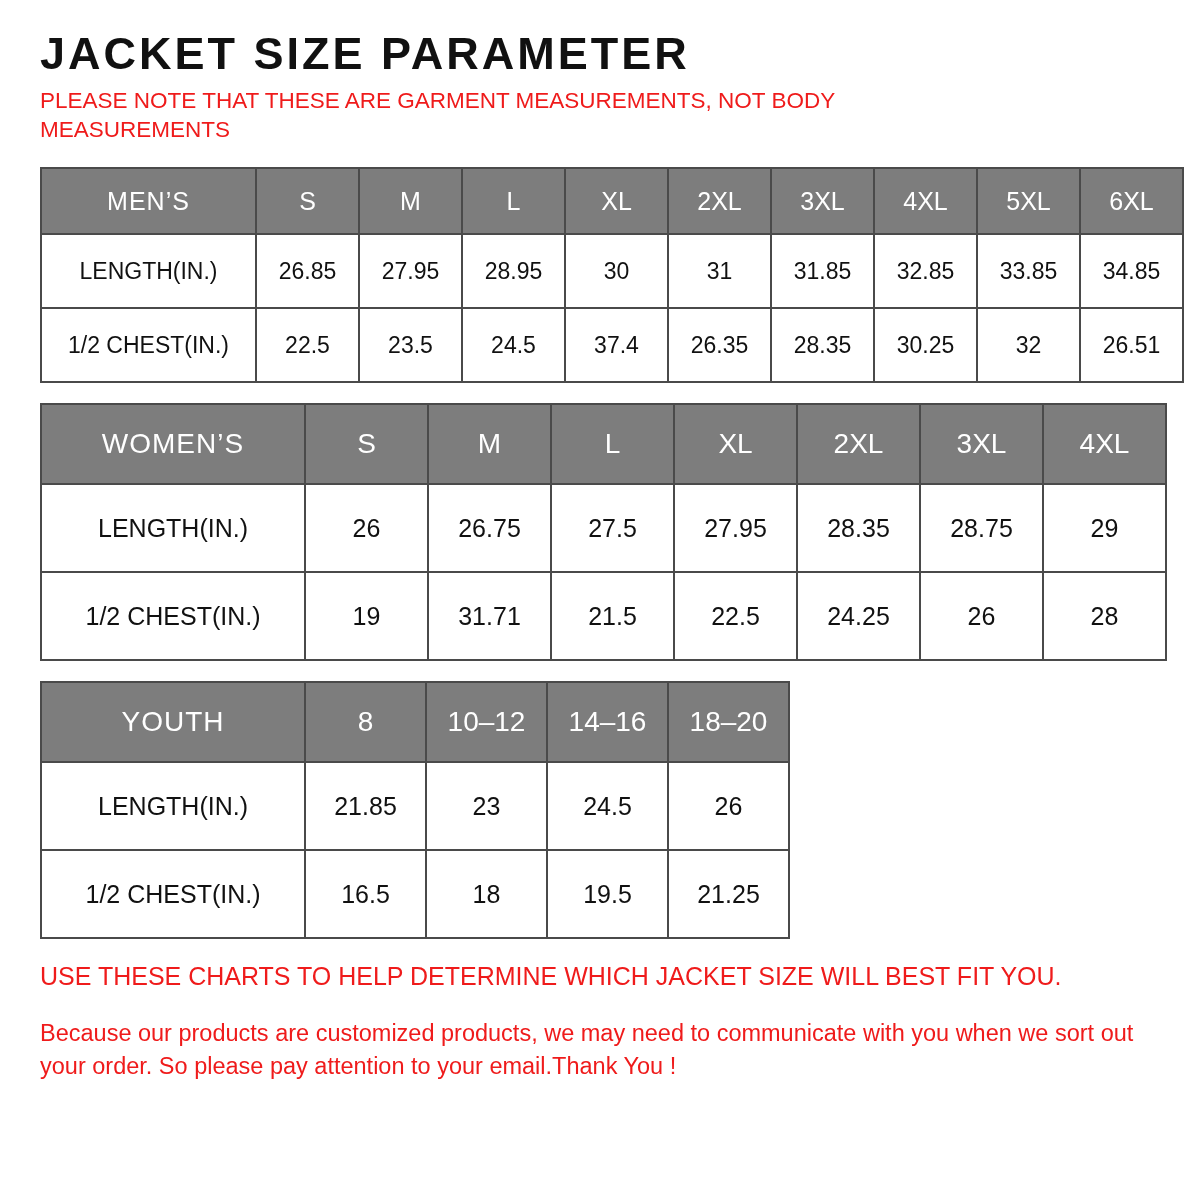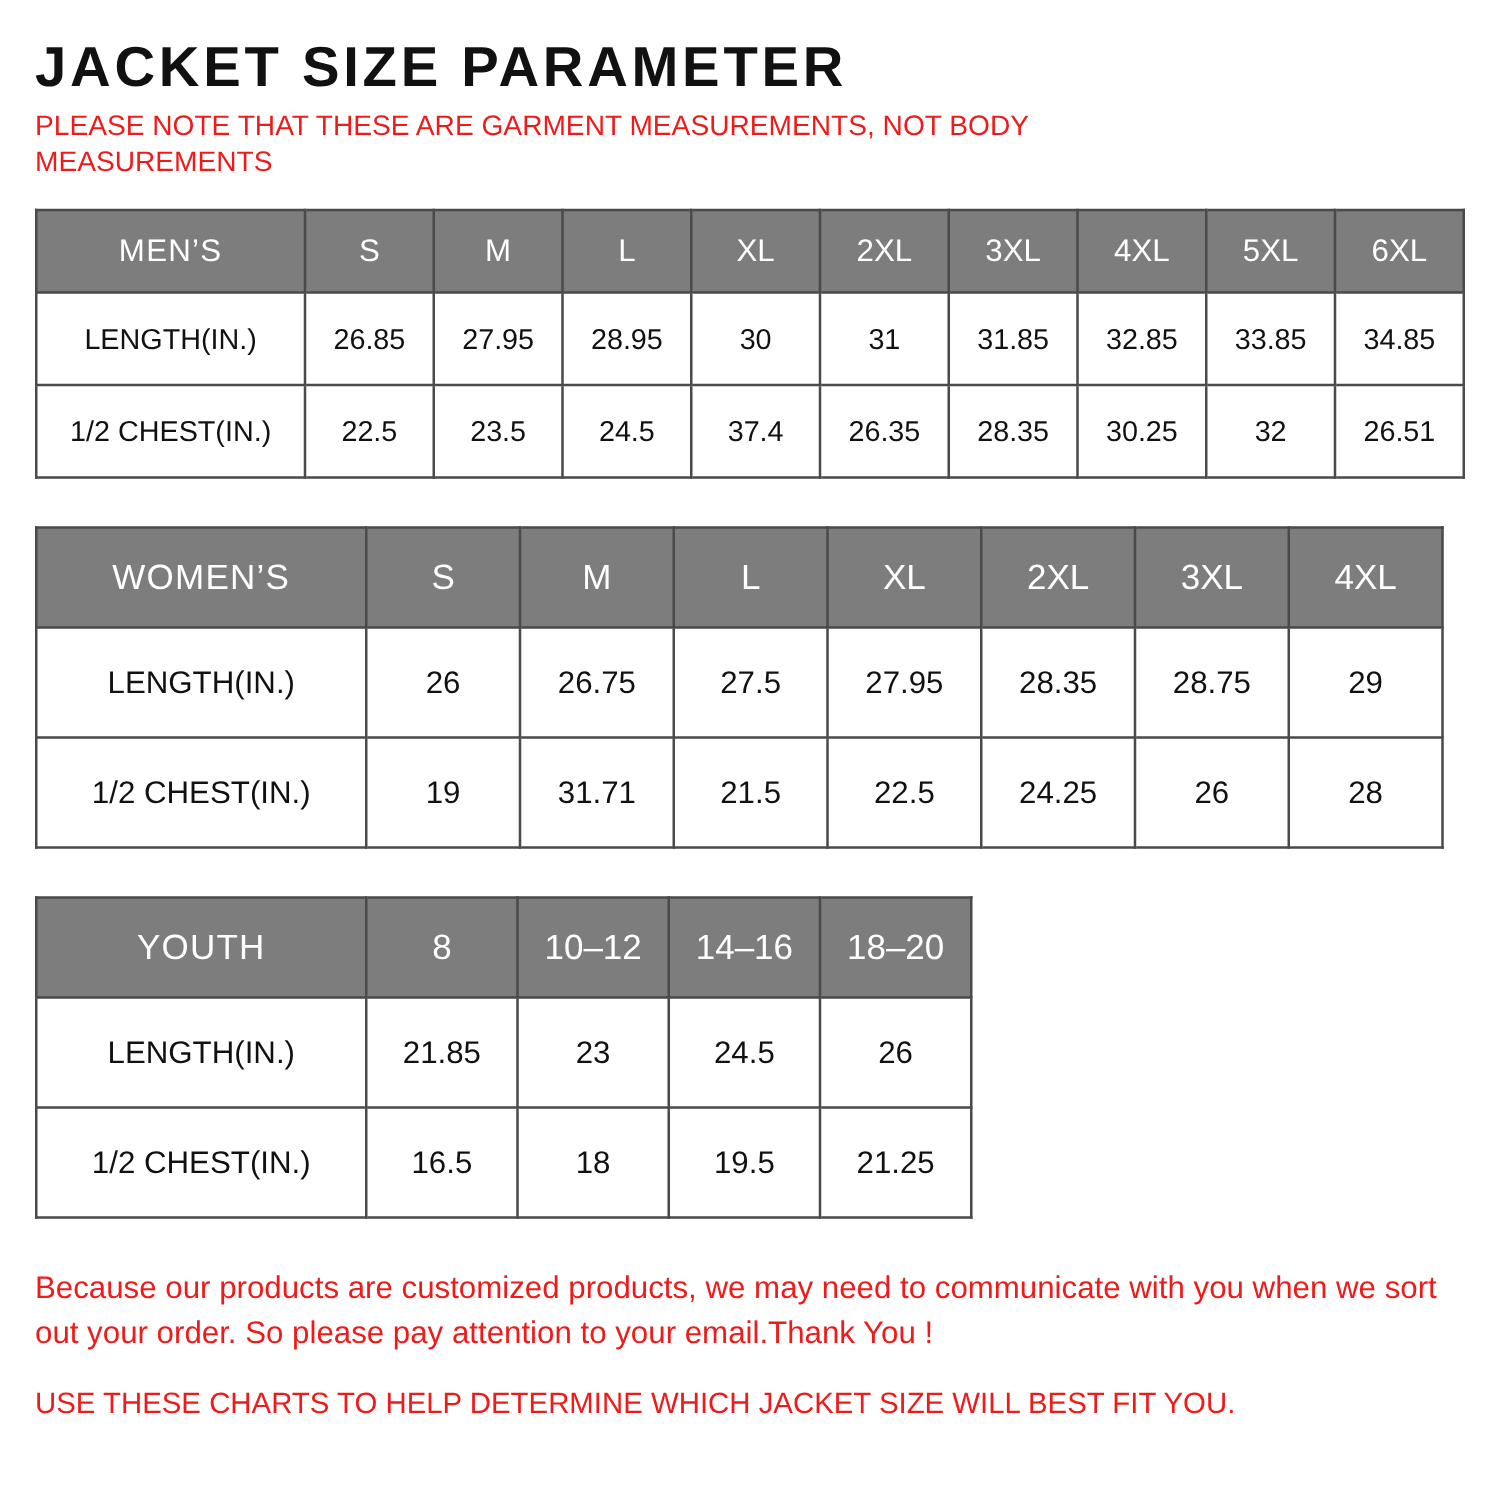--- a/index.html
+++ b/index.html
@@ -12,41 +12,41 @@
     height: 1200px;
     font-family: "Liberation Sans", sans-serif;
     color: #1a1a1a;
     overflow: hidden;
   }
   .page {
     position: relative;
     width: 1200px;
     height: 1200px;
     box-sizing: border-box;
-    padding: 28px 28px 0 28px;
+    padding: 28px 28px 0 40px;
   }
   .title {
     font-size: 45px;
     font-weight: bold;
     letter-spacing: 3px;
     color: #111111;
     margin: 0 0 6px 0;
     line-height: 1.15;
   }
   .note {
     color: #ef1b1b;
     font-size: 22.5px;
     line-height: 1.32;
     max-width: 930px;
     margin: 0 0 22px 0;
   }
   table.size {
     border-collapse: collapse;
     table-layout: fixed;
-    margin-bottom: 38px;
+    margin-bottom: 20px;
     background: #ffffff;
   }
   table.size td, table.size th {
     border: 2px solid #4a4a4a;
     text-align: center;
     vertical-align: middle;
     font-weight: normal;
     color: #111111;
     padding: 0;
   }
@@ -221,17 +221,17 @@
         <td class="label">1/2 CHEST(IN.)</td>
         <td>16.5</td>
         <td>18</td>
         <td>19.5</td>
         <td>21.25</td>
       </tr>
     </tbody>
   </table>
 
   <div class="footer">
+    <p>USE THESE CHARTS TO HELP DETERMINE WHICH JACKET SIZE WILL BEST FIT YOU.</p>
     <p>Because our products are customized products, we may need to communicate with you when we sort out your order. So please pay attention to your email.Thank You !</p>
-    <p>USE THESE CHARTS TO HELP DETERMINE WHICH JACKET SIZE WILL BEST FIT YOU.</p>
   </div>
 
 </div>
 
 </body></html>

